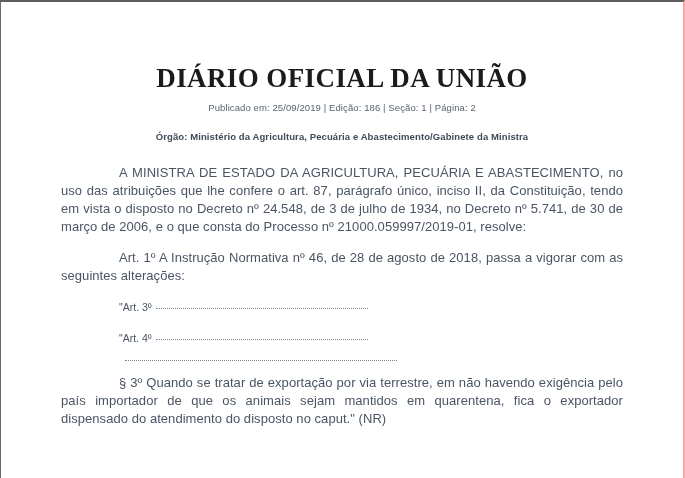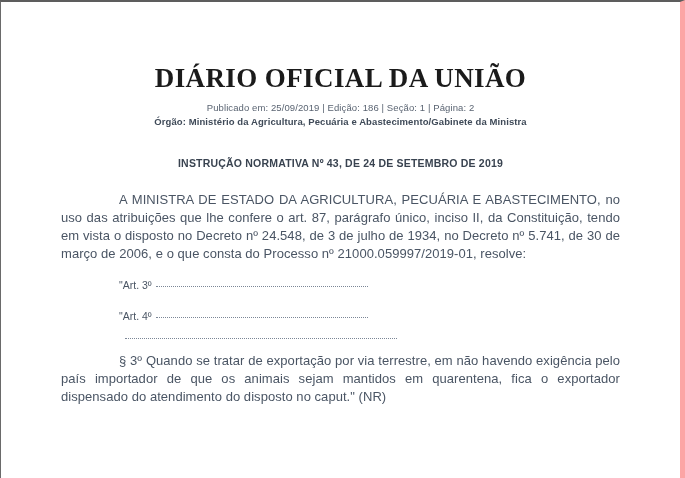--- a/index.html
+++ b/index.html
@@ -15,21 +15,21 @@
   }
 
   .page {
     position: relative;
     box-sizing: border-box;
     width: 685px;
     height: 478px;
     background: #ffffff;
     border-top: 2px solid #5d5d5d;
     border-left: 1px solid #6a6a6a;
-    border-right: 5px solid #fca5a5;
+    border-right: 2px solid #fca5a5;
     overflow: hidden;
   }
 
   .content {
     padding: 0 60px;
   }
 
   
   .masthead {
     text-align: center;
@@ -47,21 +47,21 @@
   .masthead-meta {
     font-size: 9.5px;
     color: #5a6472;
     margin-top: 9px;
     letter-spacing: 0.1px;
   }
   .masthead-organ {
     font-size: 9.5px;
     font-weight: bold;
     color: #3f4a58;
-    margin-top: 3px;
+    margin-top: 18px;
     letter-spacing: 0.1px;
   }
 
   
   .act-title {
     text-align: center;
     font-size: 10.5px;
     font-weight: bold;
     color: #394350;
     letter-spacing: 0.2px;
@@ -125,26 +125,26 @@
 
 <div class="page">
   <div class="content">
 
     <div class="masthead">
       <h1 class="masthead-title">DIÁRIO OFICIAL DA UNIÃO</h1>
       <div class="masthead-meta">Publicado em: 25/09/2019 | Edição: 186 | Seção: 1 | Página: 2</div>
       <div class="masthead-organ">Órgão: Ministério da Agricultura, Pecuária e Abastecimento/Gabinete da Ministra</div>
     </div>
 
-    <div class="act-title">INSTRUÇÃO NORMATIVA Nº 43, DE 24 DE SETEMBRO DE 2019</div>
 
     <div class="body-block">
 
       <p class="para">A MINISTRA DE ESTADO DA AGRICULTURA, PECUÁRIA E ABASTECIMENTO, no uso das atribuições que lhe confere o art. 87, parágrafo único, inciso II, da Constituição, tendo em vista o disposto no Decreto nº 24.548, de 3 de julho de 1934, no Decreto nº 5.741, de 30 de março de 2006, e o que consta do Processo nº 21000.059997/2019-01, resolve:</p>
 
+      <p class="para">Art. 1º A Instrução Normativa nº 46, de 28 de agosto de 2018, passa a vigorar com as seguintes alterações:</p>
 
       <div class="art-line">
         <span class="art-label">"Art. 3º</span>
         <span class="leader"></span>
       </div>
 
 
 
       <div class="art-line">
         <span class="art-label">"Art. 4º</span>

